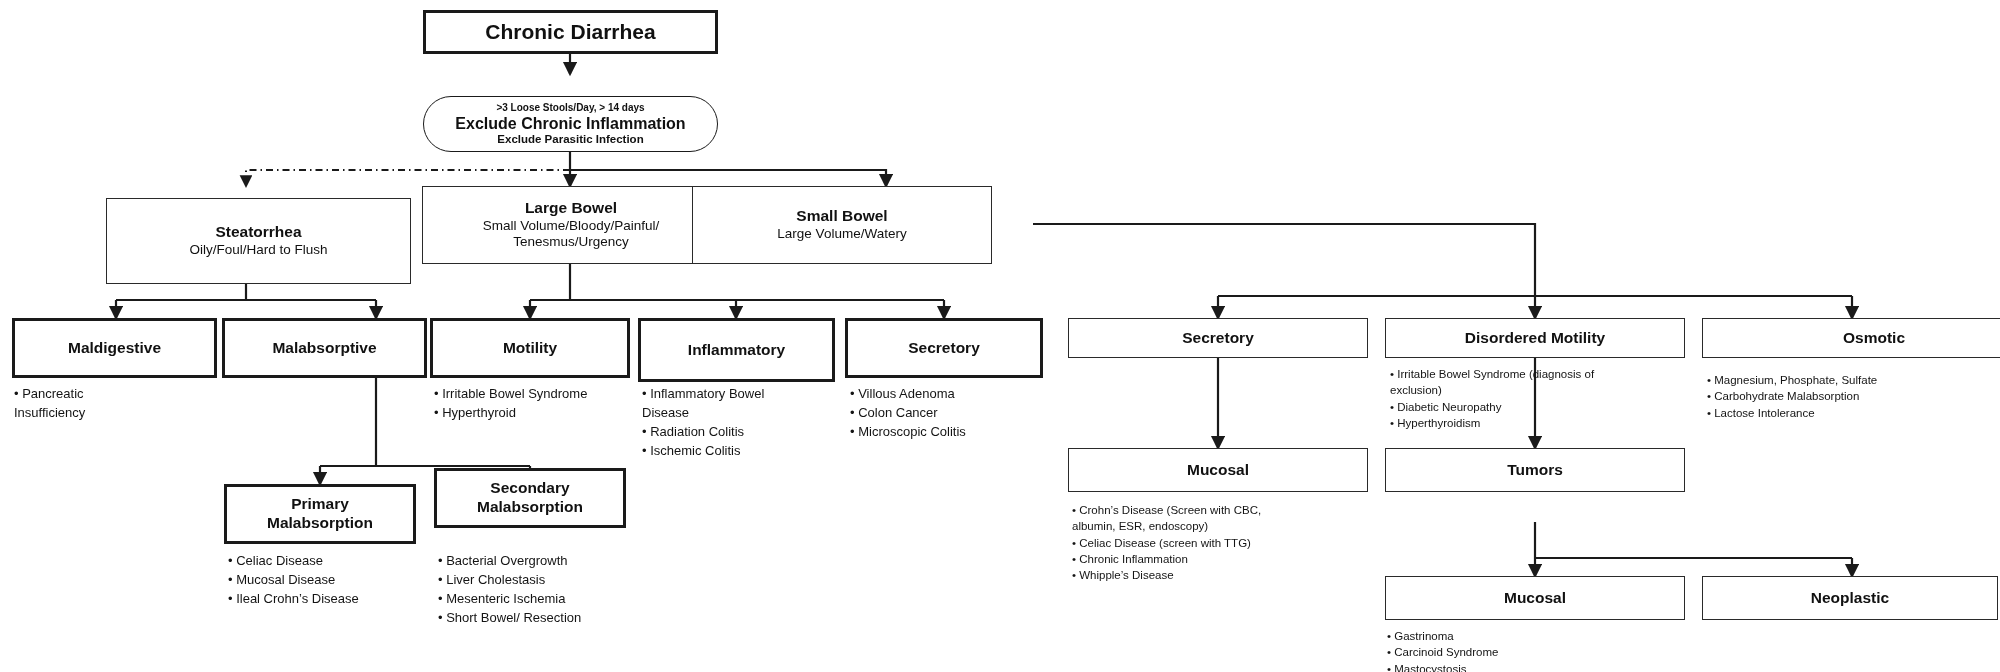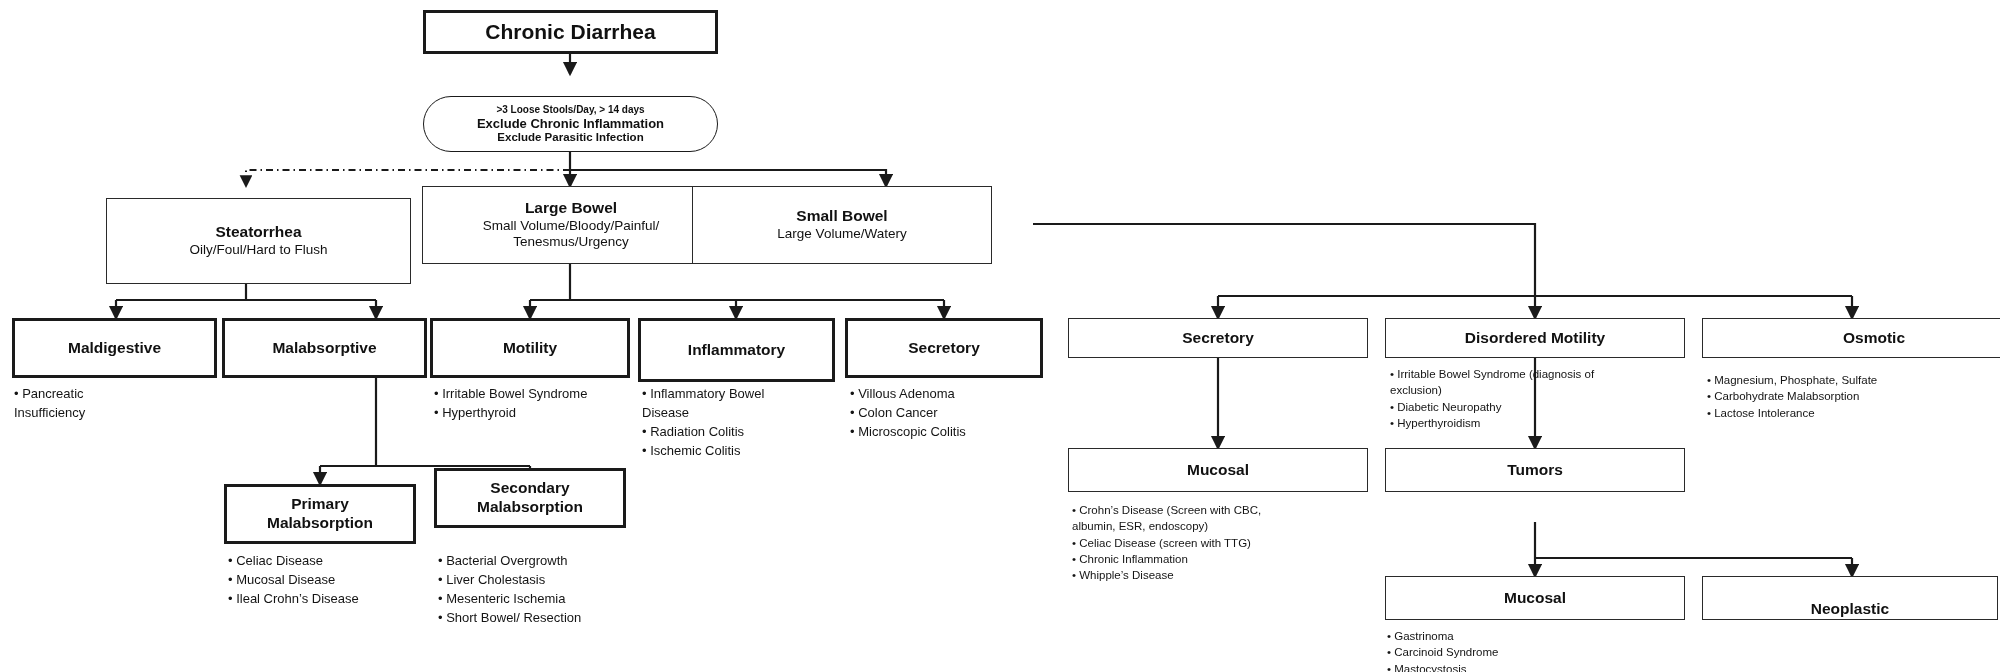--- a/index.html
+++ b/index.html
@@ -47,21 +47,21 @@
     background:#ffffff;
     border:1.8px solid #1a1a1a;
     border-radius:44px;
     display:flex;
     flex-direction:column;
     align-items:center;
     justify-content:center;
     text-align:center;
   }
   .oval .l1{font-weight:bold;font-size:10px;margin-bottom:2px;}
-  .oval .l2{font-weight:bold;font-size:13px;line-height:1.12;}
+  .oval .l2{font-weight:bold;font-size:16px;line-height:1.12;}
   .oval .l3{font-weight:bold;font-size:11.5px;line-height:1.12;}
 
   .bullets{
     position:absolute;
     box-sizing:border-box;
     font-size:13px;
     line-height:1.45;
     color:#141414;
   }
   .bullets .b{
@@ -263,19 +263,19 @@
 
   <div class="node thin" style="left:1385px; top:576px; width:300px; height:44px;">
     <span class="ttl t18">Mucosal</span>
   </div>
   <div class="bullets small" style="left:1387px; top:628px; width:280px;">
     <span class="b">• Gastrinoma</span>
     <span class="b">• Carcinoid Syndrome</span>
     <span class="b">• Mastocystosis</span>
   </div>
 
-  <div class="node thin" style="left:1702px; top:576px; width:296px; height:44px;justify-content:flex-end;">
+  <div class="node thin" style="left:1702px; top:576px; width:296px; height:44px;">
     <span class="ttl t18">Neoplastic</span>
   </div>
 
   <div class="footer" style="left:10px; top:652px;">Source : Calgary Black Book</div>
 
 </div>
 
 </body></html>

